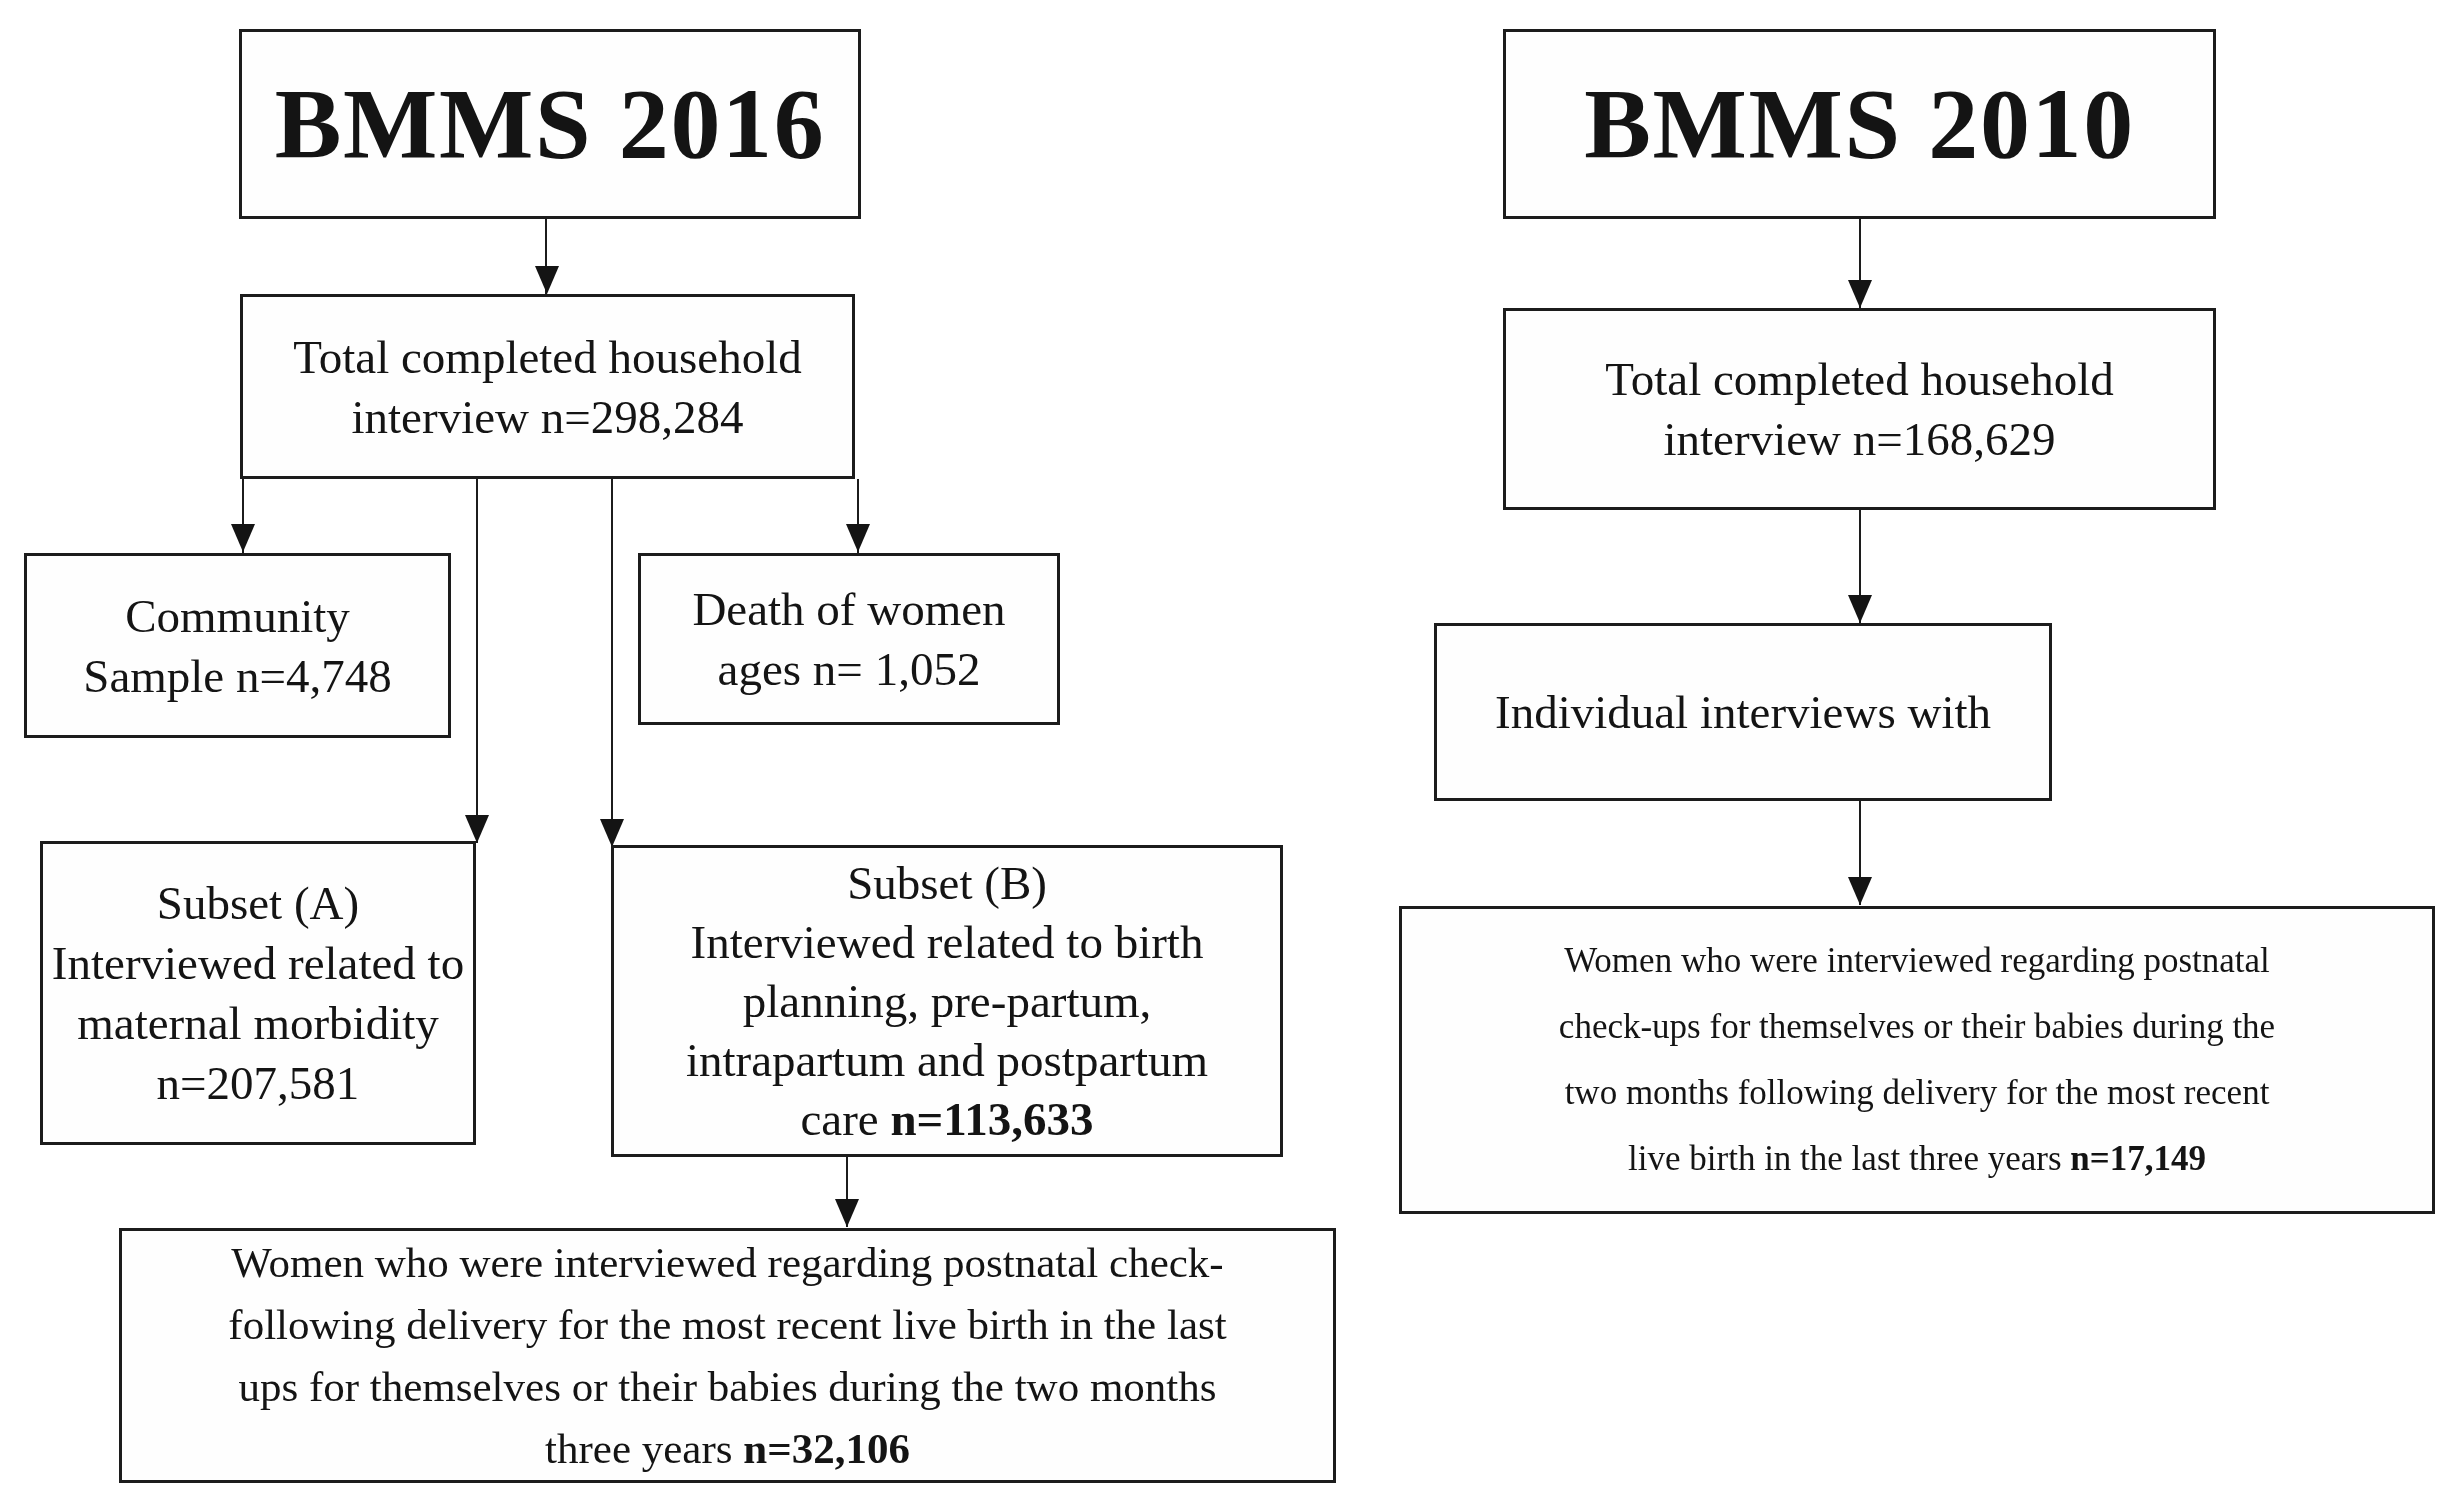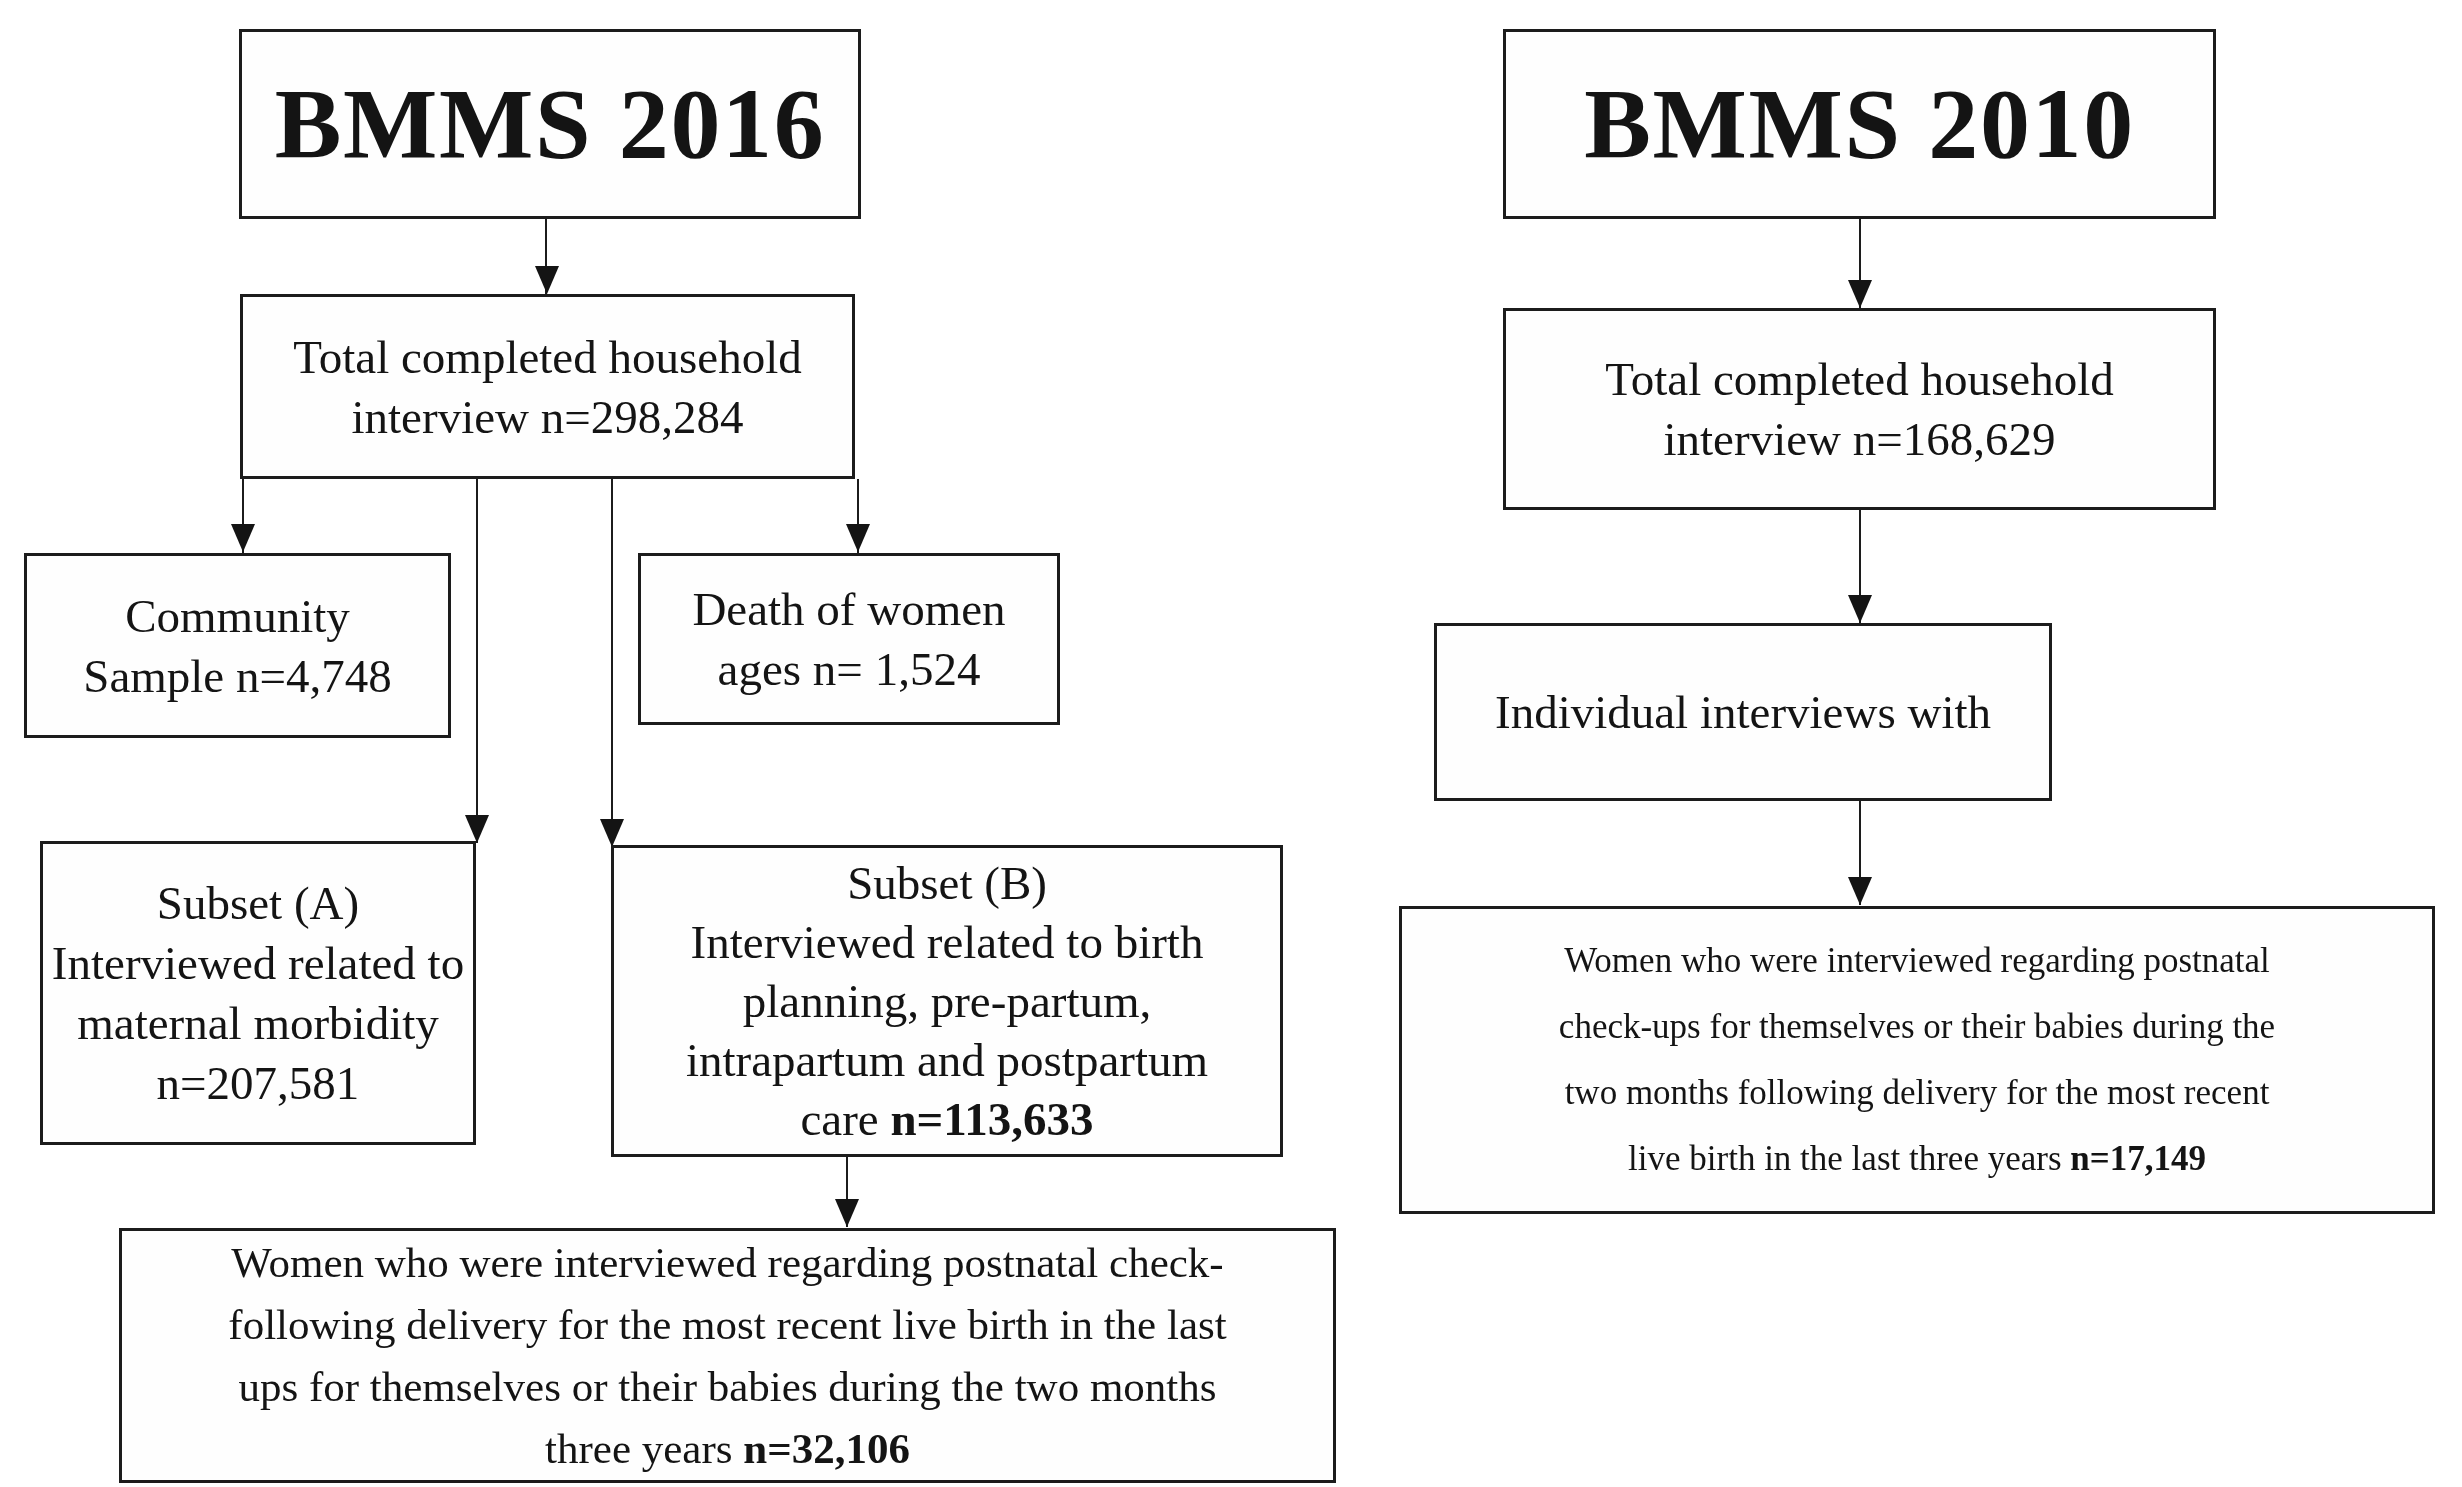--- a/index.html
+++ b/index.html
@@ -72,21 +72,21 @@
     <div class="vline" style="left:857px;top:479px;height:74px"></div>
     <div class="ahead" style="left:846px;top:524px"></div>
 
     <div class="box" style="left:24px;top:553px;width:427px;height:185px">
       <div class="ln"><span>Community</span><b></b></div>
       <div class="ln"><span>Sample n=4,748</span><b></b></div>
     </div>
 
     <div class="box" style="left:638px;top:553px;width:422px;height:172px">
       <div class="ln"><span>Death of women</span><b></b></div>
-      <div class="ln"><span>ages n= 1,524</span><b></b></div>
+      <div class="ln"><span>ages n= 1,052</span><b></b></div>
     </div>
 
     <div class="box" style="left:40px;top:841px;width:436px;height:304px">
       <div class="ln"><span>Subset (A)</span><b></b></div>
       <div class="ln"><span>Interviewed related to</span><b></b></div>
       <div class="ln"><span>maternal morbidity</span><b></b></div>
       <div class="ln"><span>n=207,581</span><b></b></div>
     </div>
 
     <div class="box subset-b-box" style="left:611px;top:845px;width:672px;height:312px">

